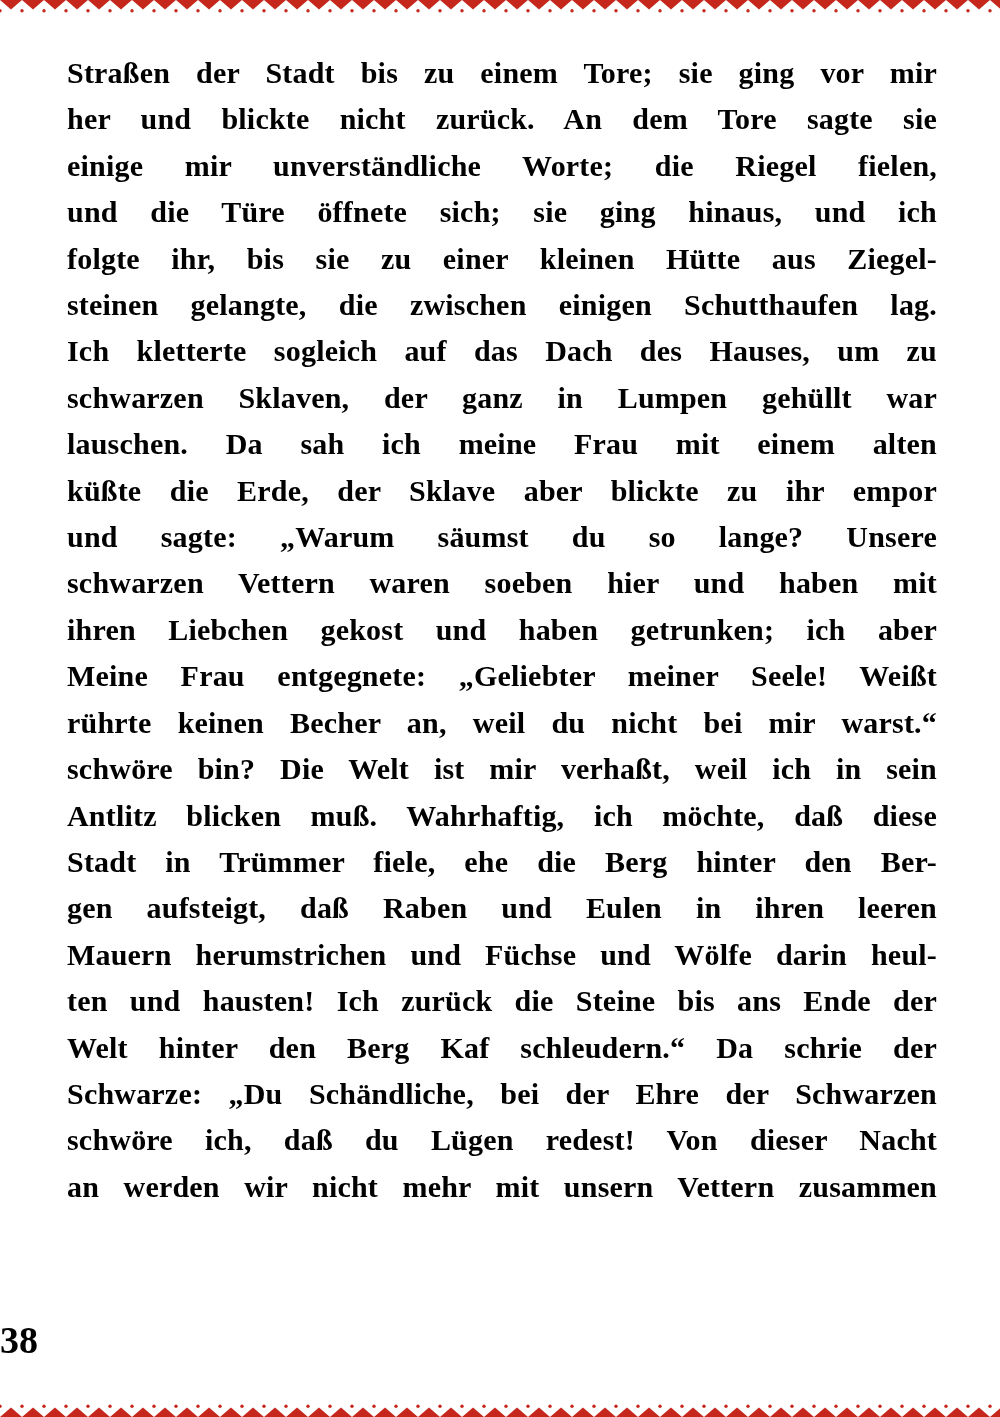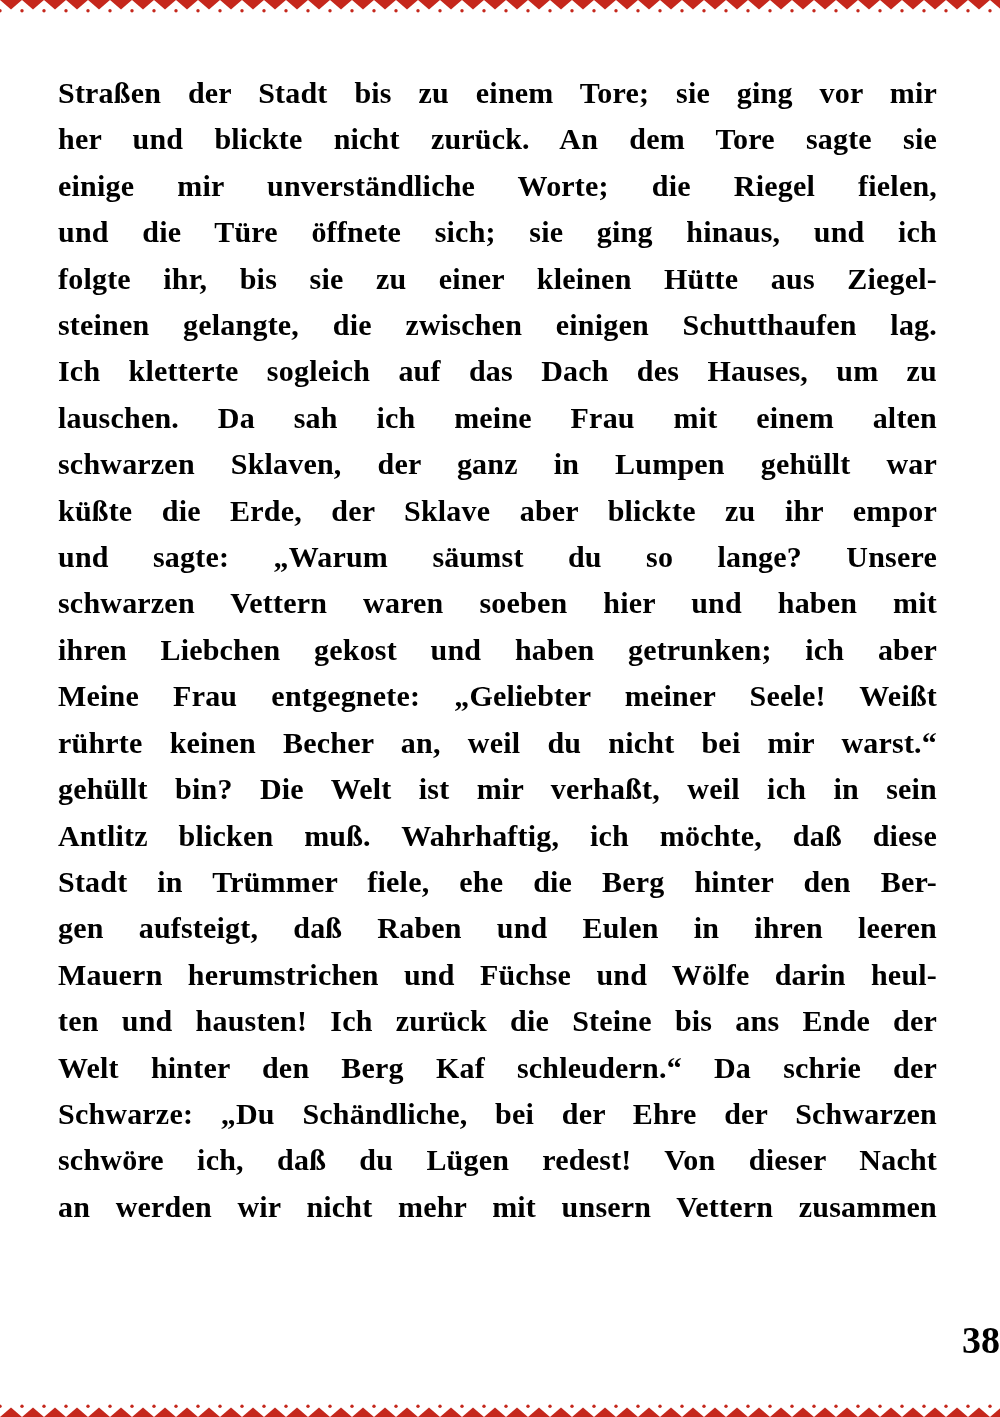--- a/index.html
+++ b/index.html
@@ -20,42 +20,41 @@
     position: absolute;
     left: 0;
     width: 1000px;
     height: 13px;
     display: block;
   }
   .ornament.top    { top: 0; }
   .ornament.bottom { bottom: 0; }
   .text-block {
     position: absolute;
-    left: 58px;
+    left: 67px;
     right: 63px;
     top: 50px;
-    margin-top: 20px;
   }
   .text-line {
     font-size: 30px;
     font-weight: bold;
     line-height: 46.4px;
     white-space: normal;
     text-align: justify;
     text-align-last: justify;
     -moz-text-align-last: justify;
     letter-spacing: 0.2px;
     color: #000000;
   }
   .page-number {
     position: absolute;
     top: 1318px;
     left: 0;
     right: 0;
-    text-align: right;
+    text-align: left;
     font-size: 38px;
     font-weight: bold;
     color: #000000;
   }
 </style>
 </head>
 <body>
 
 <div class="page">
 
@@ -71,29 +70,29 @@
   </svg>
 
   <div class="text-block">
       <div class="text-line">Straßen der Stadt bis zu einem Tore; sie ging vor mir</div>
       <div class="text-line">her und blickte nicht zurück.  An dem Tore sagte sie</div>
       <div class="text-line">einige mir unverständliche Worte;  die Riegel fielen,</div>
       <div class="text-line">und die Türe öffnete sich; sie ging hinaus, und ich</div>
       <div class="text-line">folgte ihr, bis sie zu einer kleinen Hütte aus Ziegel-</div>
       <div class="text-line">steinen gelangte, die zwischen einigen Schutthaufen lag.</div>
       <div class="text-line">Ich kletterte sogleich auf das Dach des Hauses, um zu</div>
+      <div class="text-line">schwarzen Sklaven, der ganz in Lumpen gehüllt war</div>
       <div class="text-line">lauschen.  Da sah ich meine Frau mit einem alten</div>
-      <div class="text-line">schwarzen Sklaven, der ganz in Lumpen gehüllt war</div>
       <div class="text-line">küßte die Erde, der Sklave aber blickte zu ihr empor</div>
       <div class="text-line">und sagte: „Warum säumst du so lange?  Unsere</div>
       <div class="text-line">schwarzen Vettern waren soeben hier und haben mit</div>
       <div class="text-line">ihren Liebchen gekost und haben getrunken; ich aber</div>
       <div class="text-line">Meine Frau entgegnete: „Geliebter meiner Seele! Weißt</div>
       <div class="text-line">rührte keinen Becher an, weil du nicht bei mir warst.“</div>
-      <div class="text-line">gehüllt bin?  Die Welt ist mir verhaßt, weil ich in sein</div>
+      <div class="text-line">schwöre bin?  Die Welt ist mir verhaßt, weil ich in sein</div>
       <div class="text-line">Antlitz blicken muß.  Wahrhaftig, ich möchte, daß diese</div>
       <div class="text-line">Stadt in Trümmer fiele, ehe die Berg hinter den Ber-</div>
       <div class="text-line">gen aufsteigt, daß Raben und Eulen in ihren leeren</div>
       <div class="text-line">Mauern herumstrichen und Füchse und Wölfe darin heul-</div>
       <div class="text-line">ten und hausten! Ich zurück die Steine bis ans Ende der</div>
       <div class="text-line">Welt hinter den Berg Kaf schleudern.“  Da schrie der</div>
       <div class="text-line">Schwarze: „Du Schändliche, bei der Ehre der Schwarzen</div>
       <div class="text-line">schwöre ich, daß du Lügen redest!  Von dieser Nacht</div>
       <div class="text-line">an werden wir nicht mehr mit unsern Vettern zusammen</div>
     </div>

